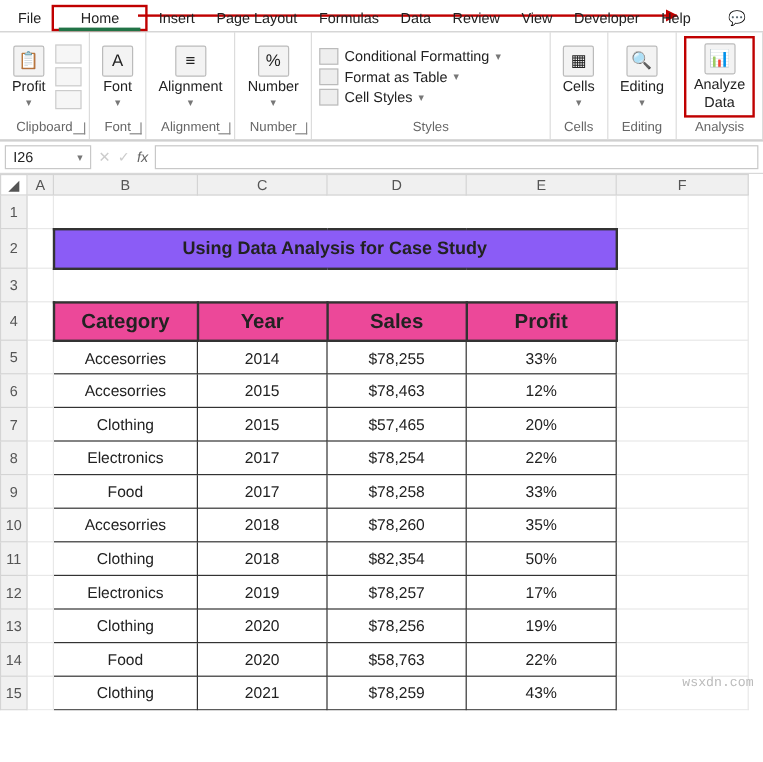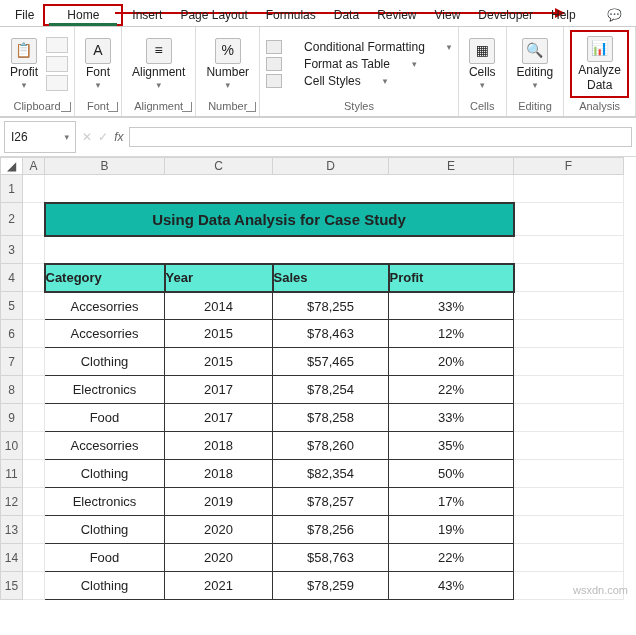--- a/index.html
+++ b/index.html
@@ -15,38 +15,38 @@
   .rgroup { border-right:1px solid #dcdcdc; display:flex; flex-direction:column; }
   .rgroup-body { flex:1; display:flex; align-items:center; padding:3px 6px 0 6px; gap:4px; }
   .rgroup-label { text-align:center; font-size:11px; color:#666; padding:2px 4px 4px 4px; position:relative; }
   .rgroup-label .launcher { position:absolute; right:3px; bottom:4px; width:10px; height:10px; border-right:1px solid #888; border-bottom:1px solid #888; }
   .bigbtn { display:flex; flex-direction:column; align-items:center; gap:2px; padding:2px 4px; line-height:1.1; }
   .bigbtn .ic { width:26px; height:26px; background:#f3f3f3; border:1px solid #bbb; border-radius:2px; display:flex; align-items:center; justify-content:center; font-size:14px; }
   .stackbtns { display:flex; flex-direction:column; gap:3px; }
   .smbtn { width:22px; height:16px; border:1px solid #ccc; background:#f6f6f6; }
   .drop { font-size:9px; color:#777; }
   .styles-col { display:flex; flex-direction:column; gap:3px; font-size:12px; }
-  .styles-col .row { display:flex; align-items:center; gap:22px; white-space:nowrap; }
+  .styles-col .row { display:flex; align-items:center; gap:5px; white-space:nowrap; }
   .styles-col .row .sic { width:16px; height:14px; background:#eee; border:1px solid #bbb; }
   .highlight { border:2px solid #c00000; padding:2px; }
   .fbar { display:flex; align-items:center; border-bottom:1px solid #d8d8d8; padding:3px 4px; gap:6px; }
-  .namebox { border:1px solid #c8c8c8; width:72px; height:32px; padding:1px 6px; font-size:12px; display:flex; align-items:center; justify-content:space-between; }
+  .namebox { border:1px solid #c8c8c8; width:72px; height:20px; padding:1px 6px; font-size:12px; display:flex; align-items:center; justify-content:space-between; }
   .fxbar { flex:1; border:1px solid #c8c8c8; height:20px; }
   .fx { font-style:italic; color:#666; font-size:12px;text-align:center; }
   .sheet-wrap { position:relative; }
   .sheet { border-collapse:collapse; table-layout:fixed; }
   .sheet th, .sheet td.rh { background:#f0f0f0; border:1px solid #d4d4d4; font-weight:normal; color:#555; font-size:12px; text-align:center; }
   .sheet td.rh { width:22px; }
   .sheet th.sel { background:#fff; }
   .sheet td.cell { border:1px solid #e8e8e8; height:28px; }
   .colA { width:22px; } .colB { width:120px; } .colC { width:108px; } .colD { width:116px; } .colE { width:125px; } .colF { width:110px; }
-  .title-cell { background:#14b8a6; border:2px solid #333 !important; text-align:center; font-weight:bold; font-size:15px; padding:7px 0; }
-  .dthead { background:#5eead4; border:2px solid #333 !important; text-align:left; font-weight:bold; font-size:13px; padding:5px 0; }
+  .title-cell { background:#8b5cf6; border:2px solid #333 !important; text-align:center; font-weight:bold; font-size:15px; padding:7px 0; }
+  .dthead { background:#ec4899; border:2px solid #333 !important; text-align:center; font-weight:bold; font-size:17px; padding:5px 0; }
   .dtd { border:1px solid #333 !important; text-align:center; font-size:13px; padding:5px 0; }
-  .watermark { position:absolute; right:8px; bottom:4px; color:#bbb; font-size:11px; }
+  .watermark { position:absolute; right:8px; bottom:16px; color:#bbb; font-size:11px;font-family:Liberation Mono, monospace; }
 </style>
 </head>
 <body>
 
 <div class="tabs">
   <div class="tab">File</div>
   <div class="tab active">Home</div>
   <div class="arrow"></div>
   <div class="tab">Insert</div>
   <div class="tab">Page Layout</div>

